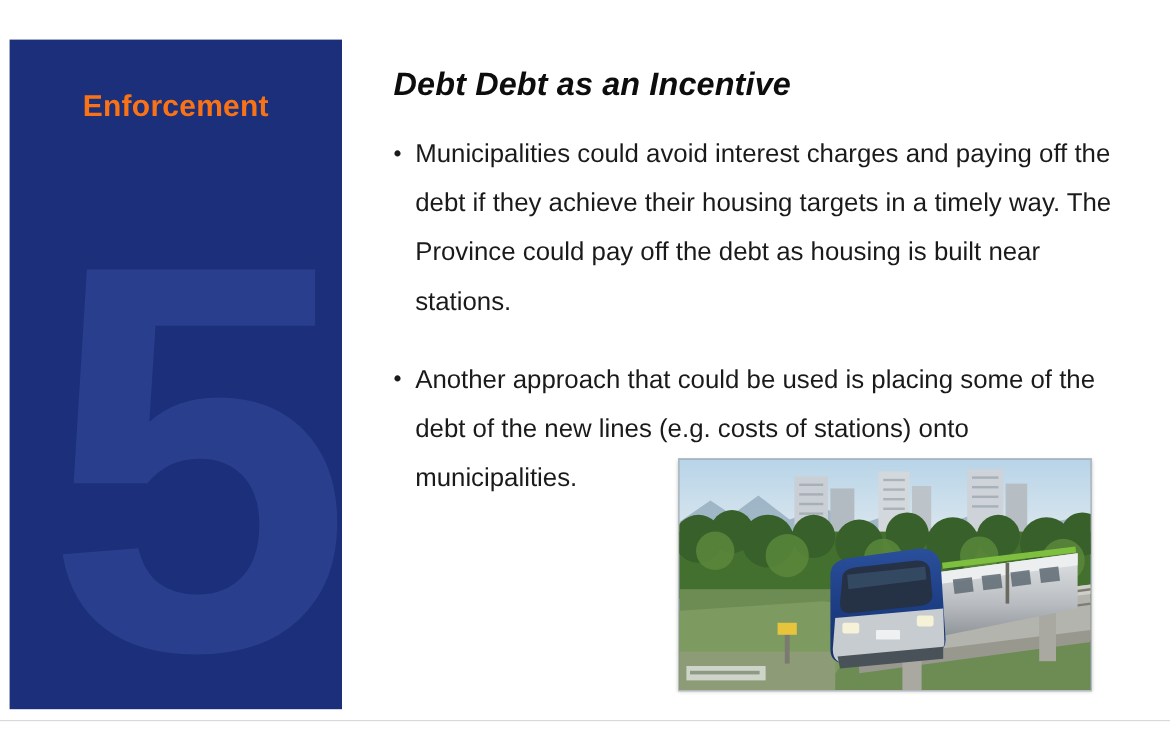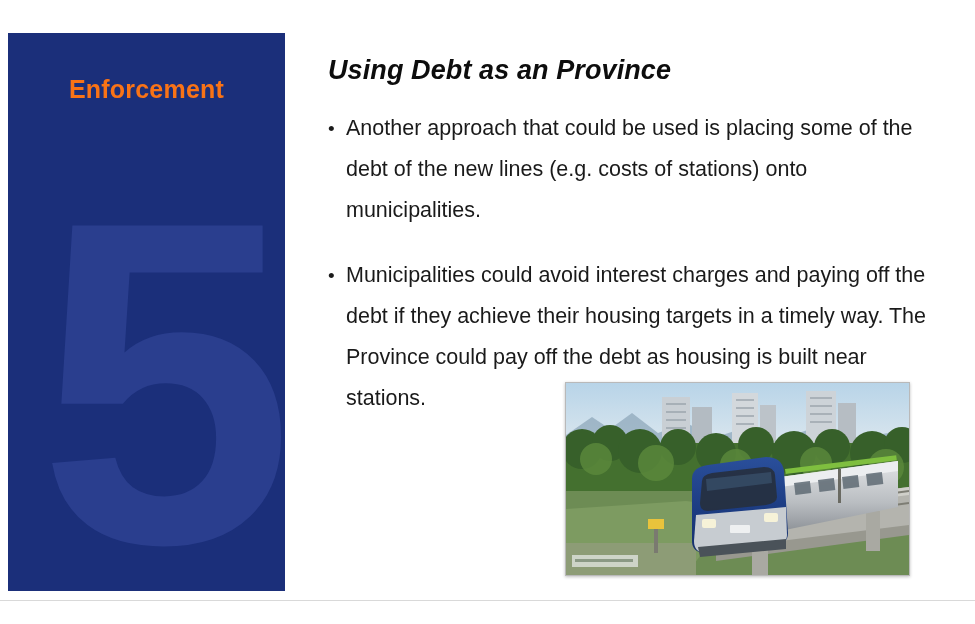--- a/index.html
+++ b/index.html
@@ -114,24 +114,24 @@
 <body>
 
 <div class="slide">
 
   <div class="side-panel">
     <div class="side-panel-number">5</div>
     <div class="side-panel-title">Enforcement</div>
   </div>
 
   <div class="content">
-    <h1 class="content-title">Using Debt as an Province</h1>
+    <h1 class="content-title">Debt Debt as an Incentive</h1>
     <ul class="bullets">
+      <li>Municipalities could avoid interest charges and paying off the debt if they achieve their housing targets in a timely way. The Province could pay off the debt as housing is built near stations.</li>
       <li>Another approach that could be used is placing some of the debt of the new lines (e.g. costs of stations) onto municipalities.</li>
-      <li>Municipalities could avoid interest charges and paying off the debt if they achieve their housing targets in a timely way. The Province could pay off the debt as housing is built near stations.</li>
     </ul>
   </div>
 
   <div class="photo">
     <svg width="343" height="192" viewBox="0 0 343 192" xmlns="http://www.w3.org/2000/svg">
       <defs>
         <linearGradient id="sky" x1="0" y1="0" x2="0" y2="1">
           <stop offset="0%" stop-color="#b8d4e8"></stop>
           <stop offset="100%" stop-color="#dfe9ef"></stop>
         </linearGradient>

